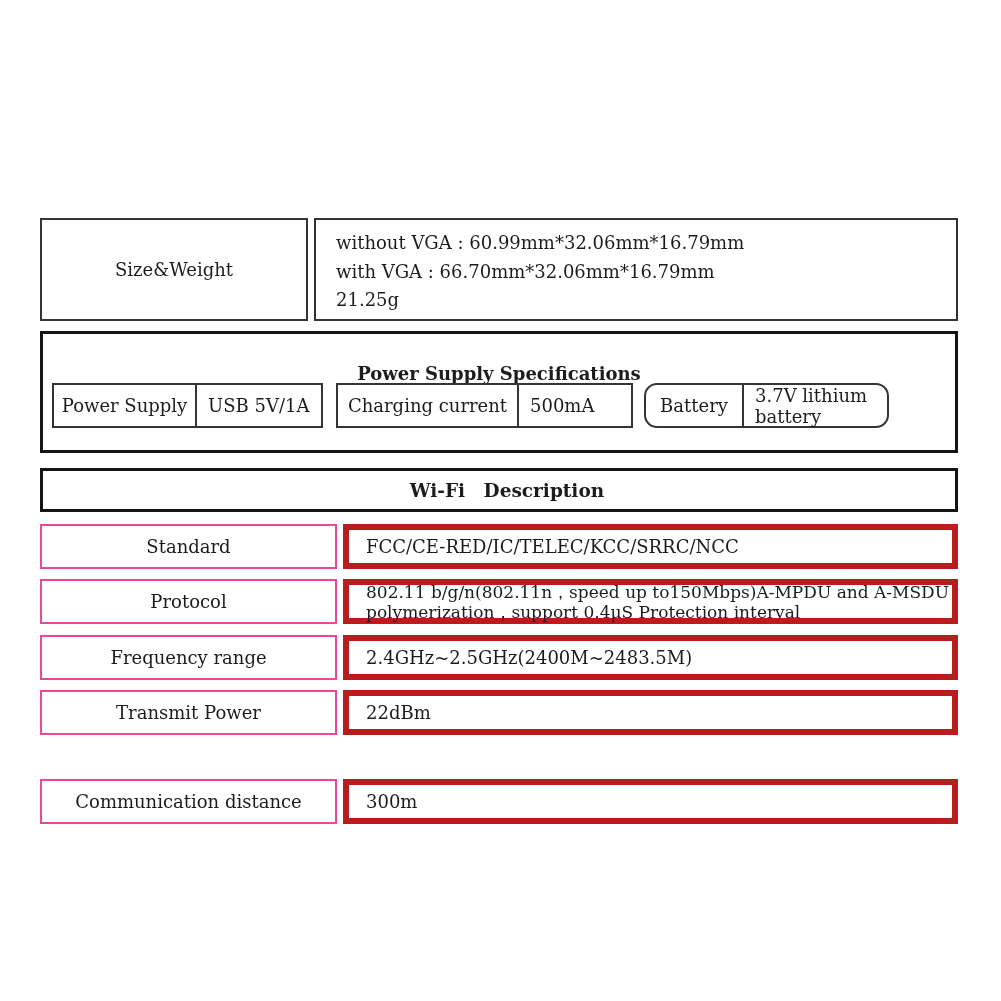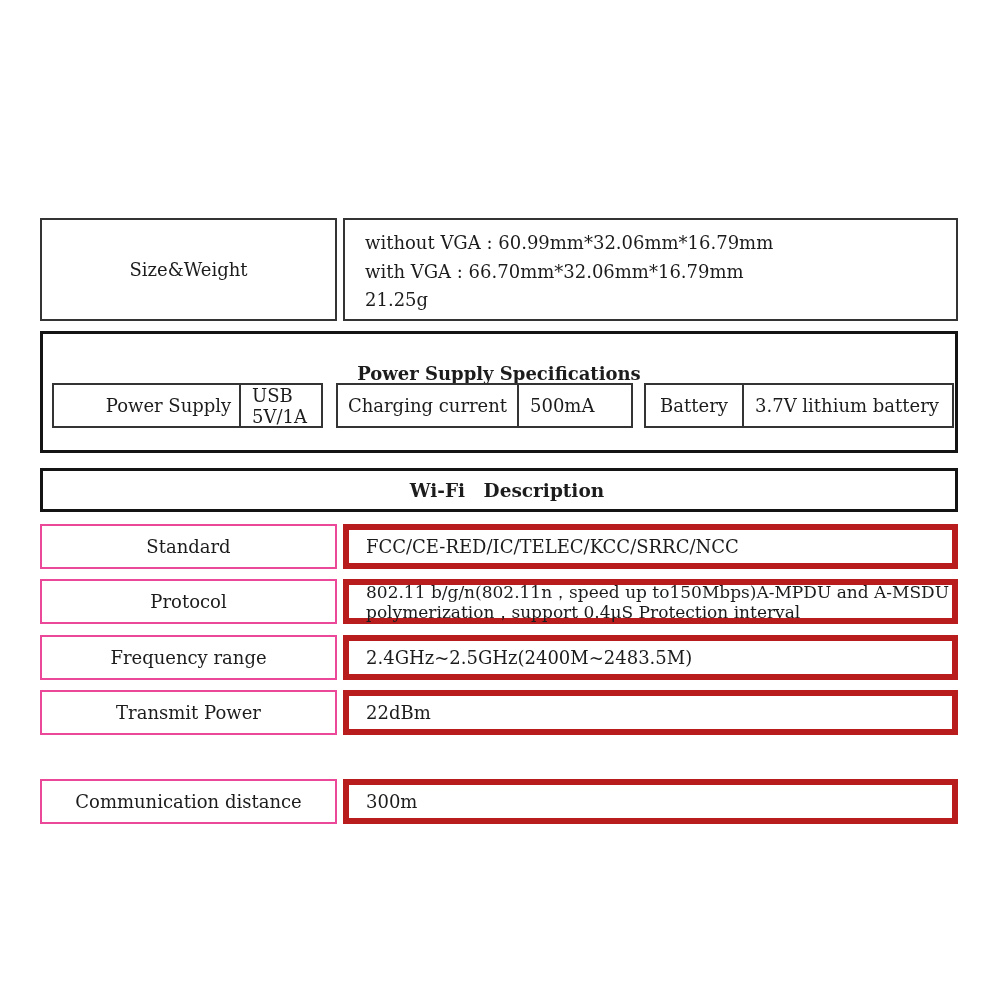--- a/index.html
+++ b/index.html
@@ -7,46 +7,46 @@
     width:1001px; height:1001px;
     font-family:"DejaVu Serif","Liberation Serif",serif;
     color:#1c1c1c;
     -webkit-font-smoothing:antialiased;
   }
   .canvas { position:relative; width:1001px; height:1001px; background:#ffffff; overflow:hidden; }
 
   
   .sw-table { position:absolute; left:40px; top:218px; width:918px; height:103px; display:flex; gap:6px; }
   .sw-label {
-    width:297px; box-sizing:border-box; border:2px solid #343434;
+    width:268px; box-sizing:border-box; border:2px solid #343434;
     display:flex; align-items:center; justify-content:center; font-size:18px;
   }
   .sw-value {
     flex:1; box-sizing:border-box; border:2px solid #343434;
     padding:9px 10px 0 20px; font-size:18px; line-height:28.5px;
   }
 
   
   .power {
     position:absolute; left:40px; top:331px; width:918px; height:122px;
     box-sizing:border-box; border:3px solid #141414;
   }
   .power-title { text-align:center; font-weight:bold; font-size:18px; margin-top:29px; }
   .pbox {
     position:absolute; top:49px; height:45px; box-sizing:border-box;
     border:2px solid #343434; display:flex;
   }
   .pbox-1 { left:9px;   width:271px; }
   .pbox-2 { left:293px; width:297px; }
-  .pbox-3 { left:601px; width:310px; }
+  .pbox-3 { left:601px; width:245px;border-radius:13px; }
   .plabel {
     box-sizing:border-box; border-right:2px solid #343434;
     display:flex; align-items:center; justify-content:center; font-size:18px;
   }
-  .pbox-1 .plabel { width:143px;margin-left:44px; }
+  .pbox-1 .plabel { width:143px; }
   .pbox-2 .plabel { width:181px; }
   .pbox-3 .plabel { width:98px; }
   .pvalue { flex:1; display:flex; align-items:center; padding-left:11px; font-size:18px; }
 
   
   .wifi-header {
     position:absolute; left:40px; top:468px; width:918px; height:44px;
     box-sizing:border-box; border:3px solid #141414;
     display:flex; align-items:center; justify-content:center;
     font-weight:bold; font-size:18.5px;padding-left:16px;

